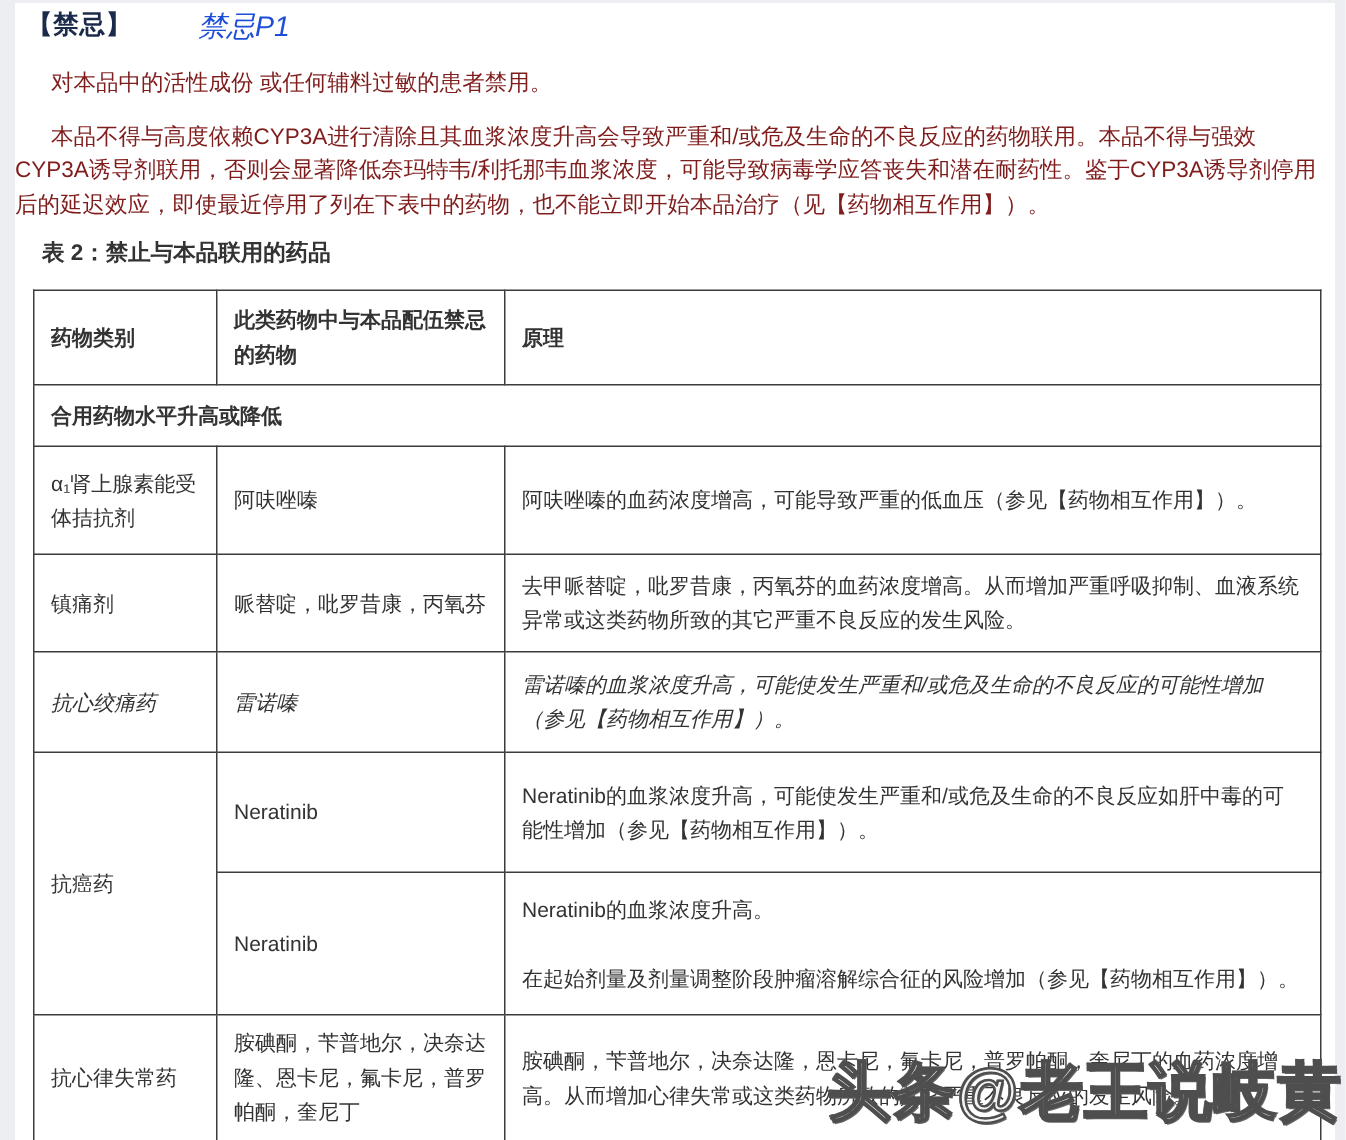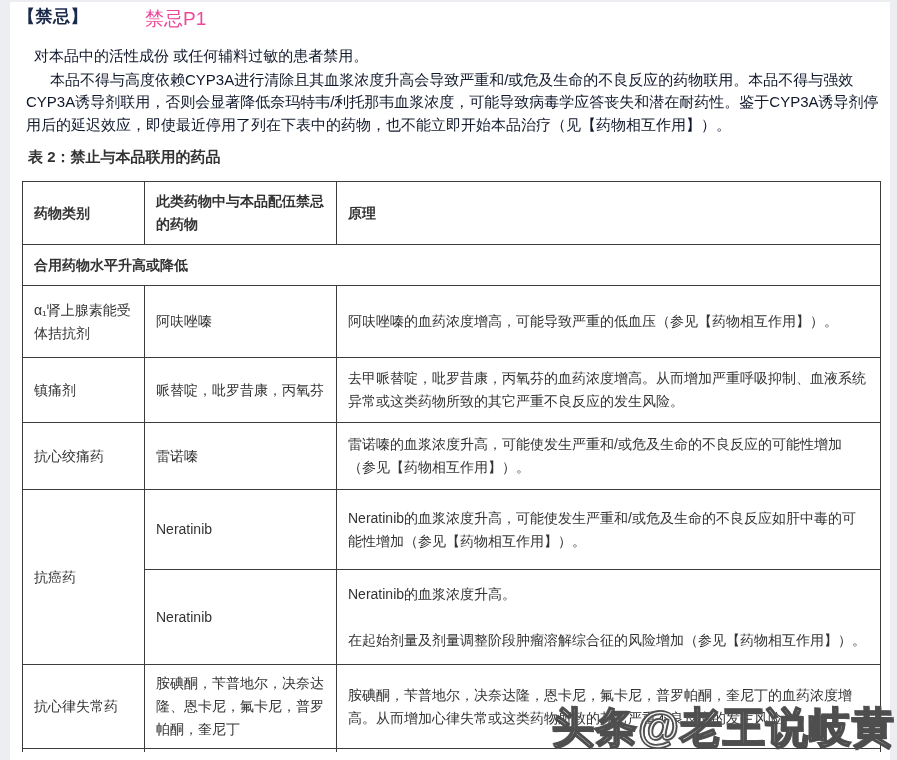--- a/index.html
+++ b/index.html
@@ -16,29 +16,29 @@
   }
   .title-row {
     display:flex; align-items:flex-start;
     padding:3px 0 0 8px;
   }
   .section-title {
     font-size:17px; font-weight:bold; color:#1b2a4a;
     line-height:24px; letter-spacing:0.5px;
   }
   .red-tag {
-    margin-left:57px; margin-top:3px;
-    font-size:19px; font-weight:500; color:#ec4899; line-height:22px;
+    margin-left:44px; margin-top:3px;
+    font-size:19px; font-weight:500; color:#1d4ed8; line-height:22px;font-style:italic;
   }
   p.body-par {
-    font-size:15px; line-height:22.5px; color:#0f172a;
+    font-size:15px; line-height:22.5px; color:#7f1d1d;
     text-indent:24px; padding-right:8px;
   }
   .p1 { margin-top:15px; }
-  .p2 { margin-top:1px;padding-left:16px; }
+  .p2 { margin-top:13px; }
   .table-title {
     margin-top:10px; padding-left:18px;
     font-size:15px; font-weight:600; color:#333; line-height:22px;
   }
   table.drug-table {
     margin:13px 0 0 12px;
     width:858px;
     border-collapse:collapse; table-layout:fixed;
     font-size:14px; line-height:23px; color:#333;
   }
@@ -50,21 +50,21 @@
     padding:6px 11px;
     vertical-align:middle;
     text-align:left;
     overflow:hidden;
   }
   .drug-table th { font-weight:bold; }
   tr.rh-header   { height:63px; }
   tr.rh-group    { height:41px; }
   tr.rh-r0       { height:72px; }
   tr.rh-r1       { height:65px; }
-  tr.rh-r2       { height:67px; }
+  tr.rh-r2       { height:67px;font-style:italic; }
   tr.rh-r3       { height:80px; }
   tr.rh-r4       { height:95px; }
   tr.rh-r5       { height:84px; }
   tr.rh-partial  { height:3px; }
   tr.rh-partial td { padding:0; border-bottom:none; }
   td.group-cell { font-weight:bold; }
   td.rationale-cell { white-space:pre-line; }
   .watermark {
     position:absolute; top:700px; right:2px;
     font-size:42px; font-weight:bold; white-space:nowrap;

